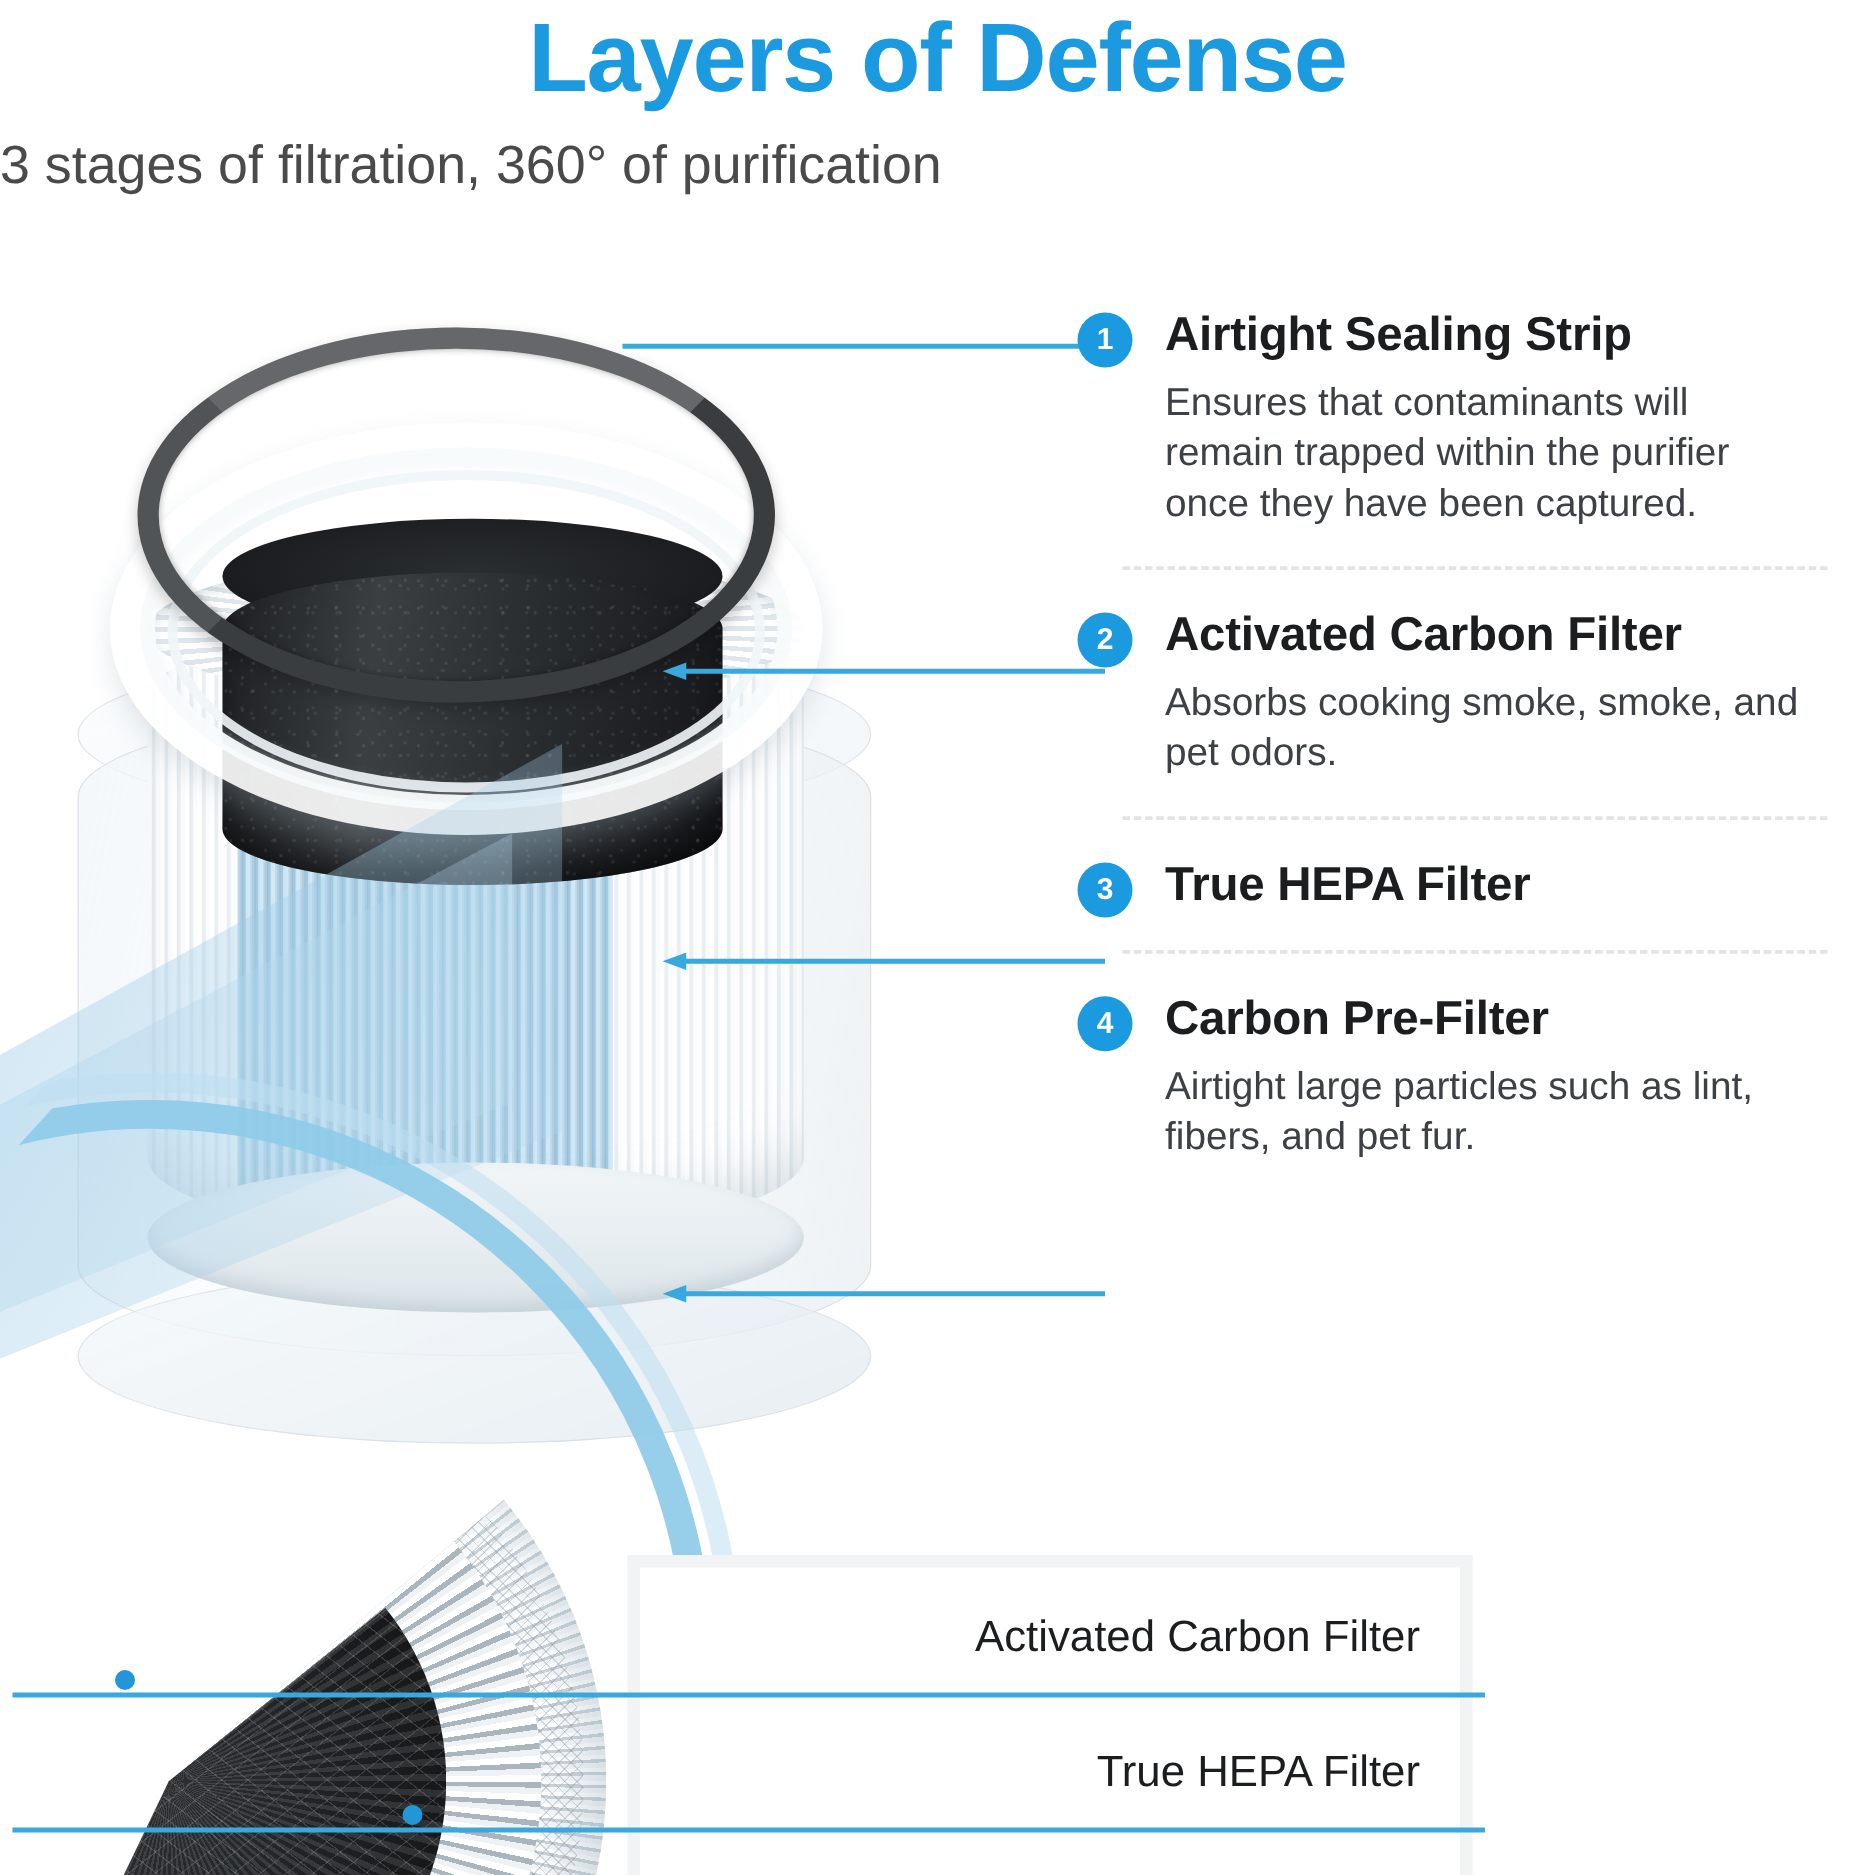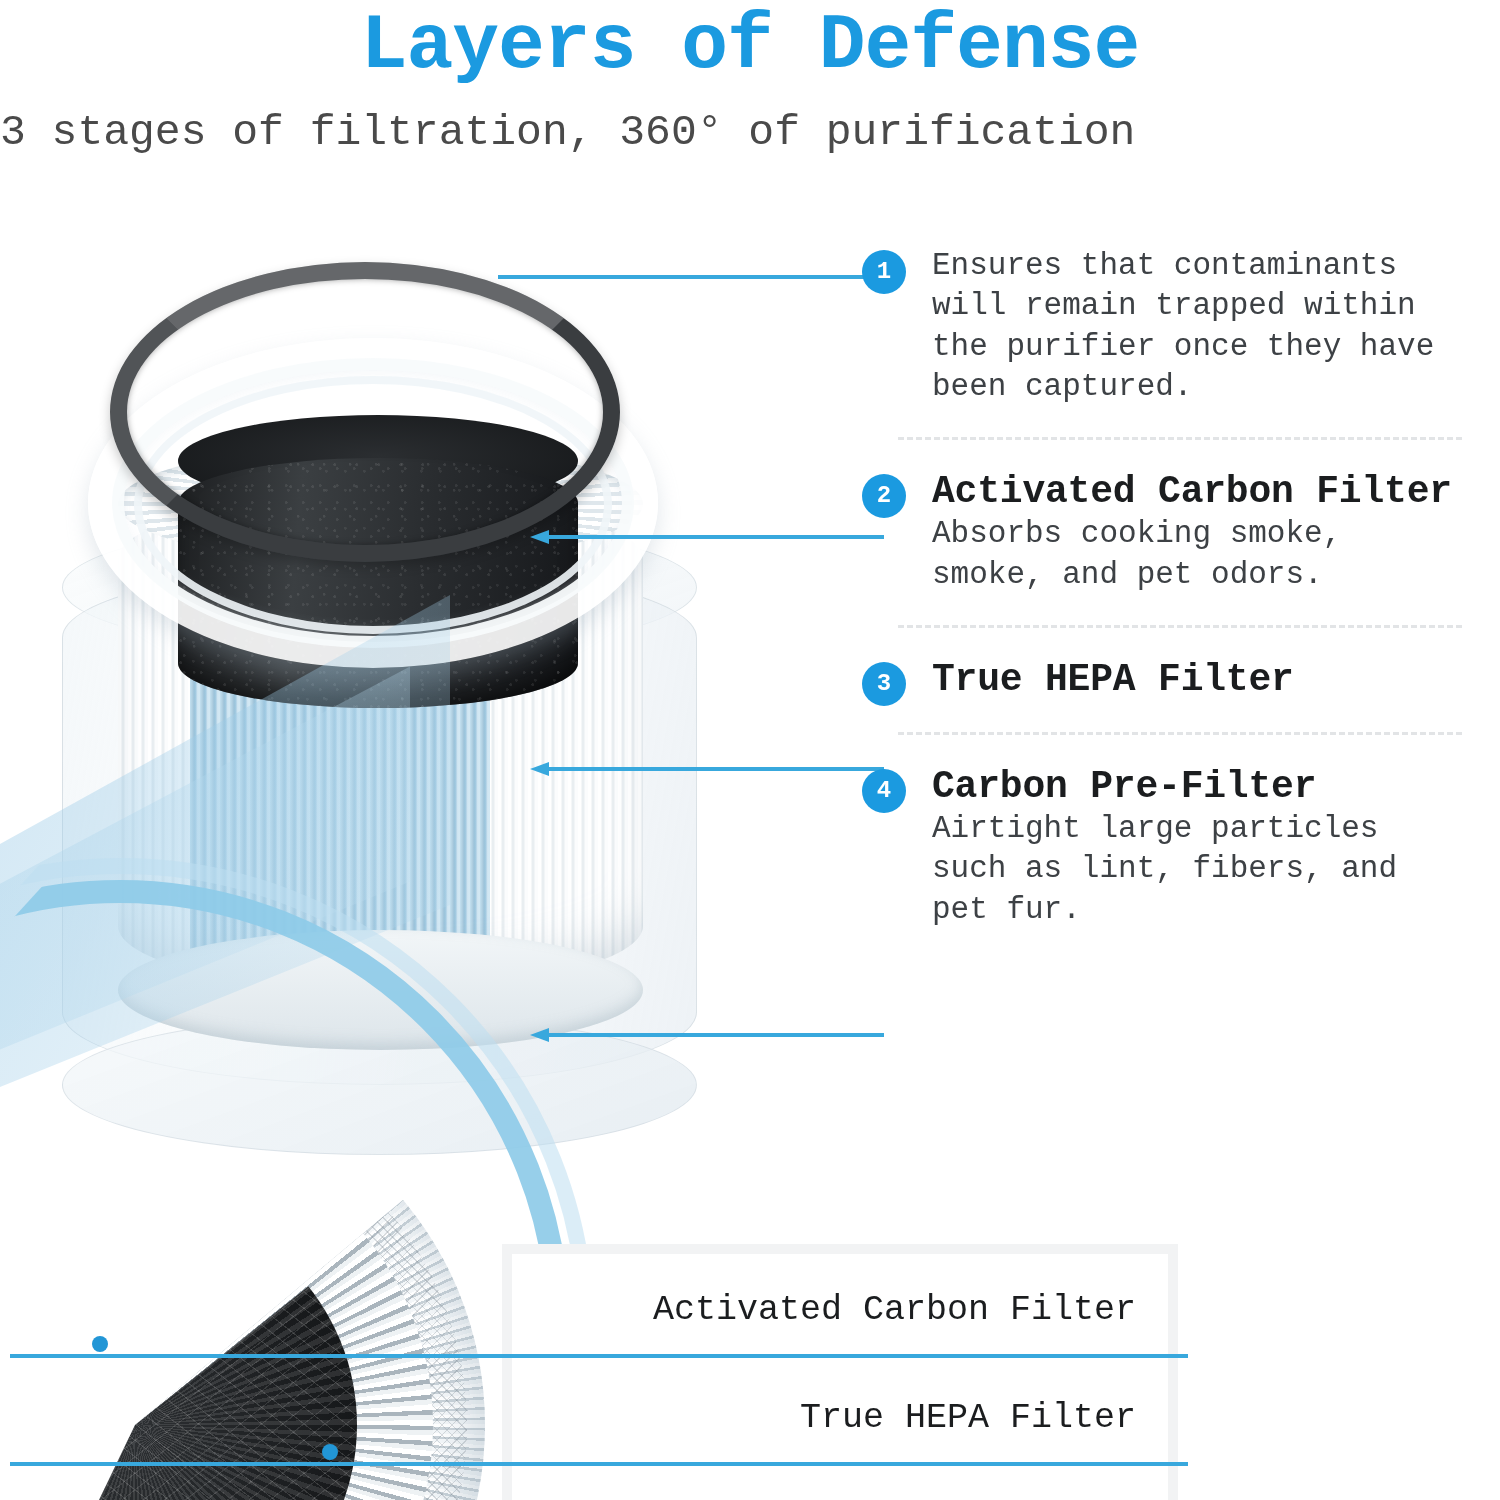--- a/index.html
+++ b/index.html
@@ -2,21 +2,21 @@
 <html><head>
 <meta charset="utf-8">
 <style>
   * { box-sizing: border-box; margin: 0; padding: 0; }
   html, body {
     width: 1500px; height: 1500px;
     background: #ffffff;
     font-family: "Liberation Sans", sans-serif;
     overflow: hidden;
   }
-  #root { position: relative; width: 1500px; height: 1484px; background:#fff;font-family:Liberation Mono, monospace; }
+  #root { position: relative; width: 1500px; height: 1484px; background:#fff; }
 
   
   .title {
     position:absolute; top:6px; left:0; width:1500px;
     text-align:center;
     font-size:78px; font-weight:bold; letter-spacing:-1px;
     color:#1b9ae0;
     line-height:1.05;
   }
   .subtitle {
@@ -218,20 +218,21 @@
     background:#1b9ae0;
     color:#fff; font-size:24px; font-weight:bold;
     display:flex; align-items:center; justify-content:center;
     line-height:1;
   }
   .item-title {
     font-size:38px; font-weight:bold; color:#1b1d1f;
     line-height:1.16; letter-spacing:-.2px;
   }
   .item-desc {
+    margin-top:12px;
     font-size:31px; font-weight:400; color:#3d4145;
     line-height:1.30; max-width:520px;
   }
   .sep {
     height:0; margin:30px 0 30px 36px;
     border-top:3px dashed #e2e4e6;
   }
 
   
   .panel {
@@ -307,20 +308,21 @@
     <line x1="540" y1="769" x2="884" y2="769" stroke="#38a8dd" stroke-width="4"></line>
     <polygon points="530,769 549,762 549,776" fill="#38a8dd"></polygon>
     <line x1="540" y1="1035" x2="884" y2="1035" stroke="#38a8dd" stroke-width="4"></line>
     <polygon points="530,1035 549,1028 549,1042" fill="#38a8dd"></polygon>
   </svg>
 
   <div class="callouts">
 
     <div class="item">
       <div class="badge">1</div>
+      <div class="item-title">Airtight Sealing Strip</div>
       <div class="item-desc">Ensures that contaminants will remain trapped within the purifier once they have been captured.</div>
     </div>
     <div class="sep"></div>
 
     <div class="item">
       <div class="badge">2</div>
       <div class="item-title">Activated Carbon Filter</div>
       <div class="item-desc">Absorbs cooking smoke, smoke, and pet odors.</div>
     </div>
     <div class="sep"></div>

